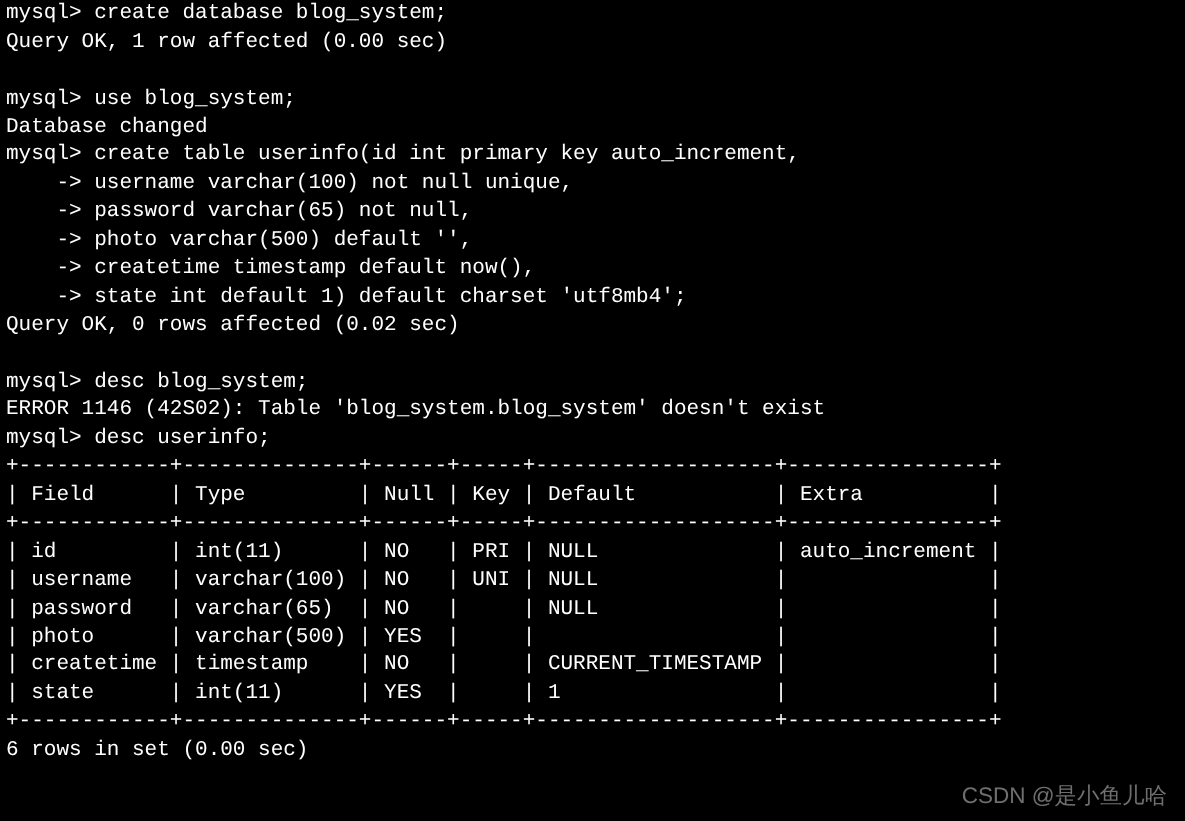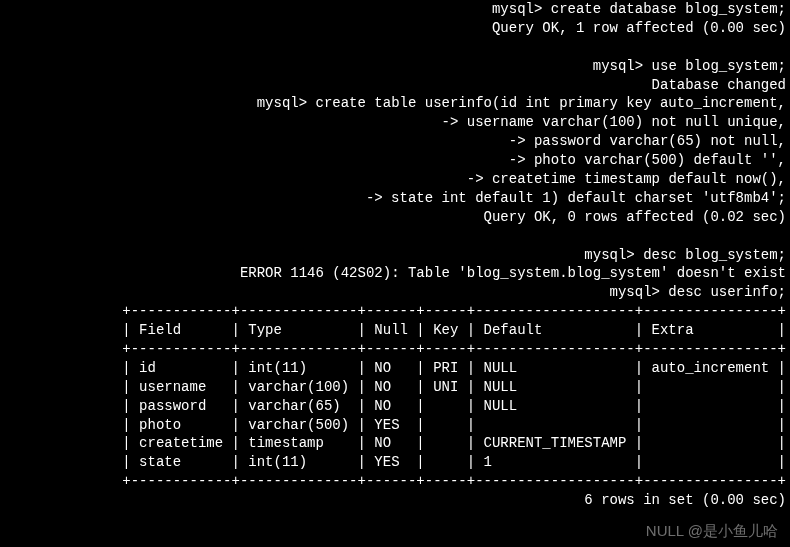--- a/index.html
+++ b/index.html
@@ -11,21 +11,20 @@
     font-size: 14px;
     line-height: 1.35;
     width: 790px;
     height: 547px;
     overflow: hidden;
     position: relative;
   }
   .terminal {
     white-space: pre;
     padding: 0 4px;
-    text-align: right;
   }
   .watermark {
     position: absolute;
     right: 12px;
     bottom: 6px;
     color: rgba(200,200,200,0.55);
     font-family: sans-serif;
     font-size: 15px;
     pointer-events: none;
   }
@@ -54,13 +53,13 @@
 +------------+--------------+------+-----+-------------------+----------------+
 | id         | int(11)      | NO   | PRI | NULL              | auto_increment |
 | username   | varchar(100) | NO   | UNI | NULL              |                |
 | password   | varchar(65)  | NO   |     | NULL              |                |
 | photo      | varchar(500) | YES  |     |                   |                |
 | createtime | timestamp    | NO   |     | CURRENT_TIMESTAMP |                |
 | state      | int(11)      | YES  |     | 1                 |                |
 +------------+--------------+------+-----+-------------------+----------------+
 6 rows in set (0.00 sec)</div>
 
-<div class="watermark">NULL @是小鱼儿哈</div>
+<div class="watermark">CSDN @是小鱼儿哈</div>
 
 </body></html>

